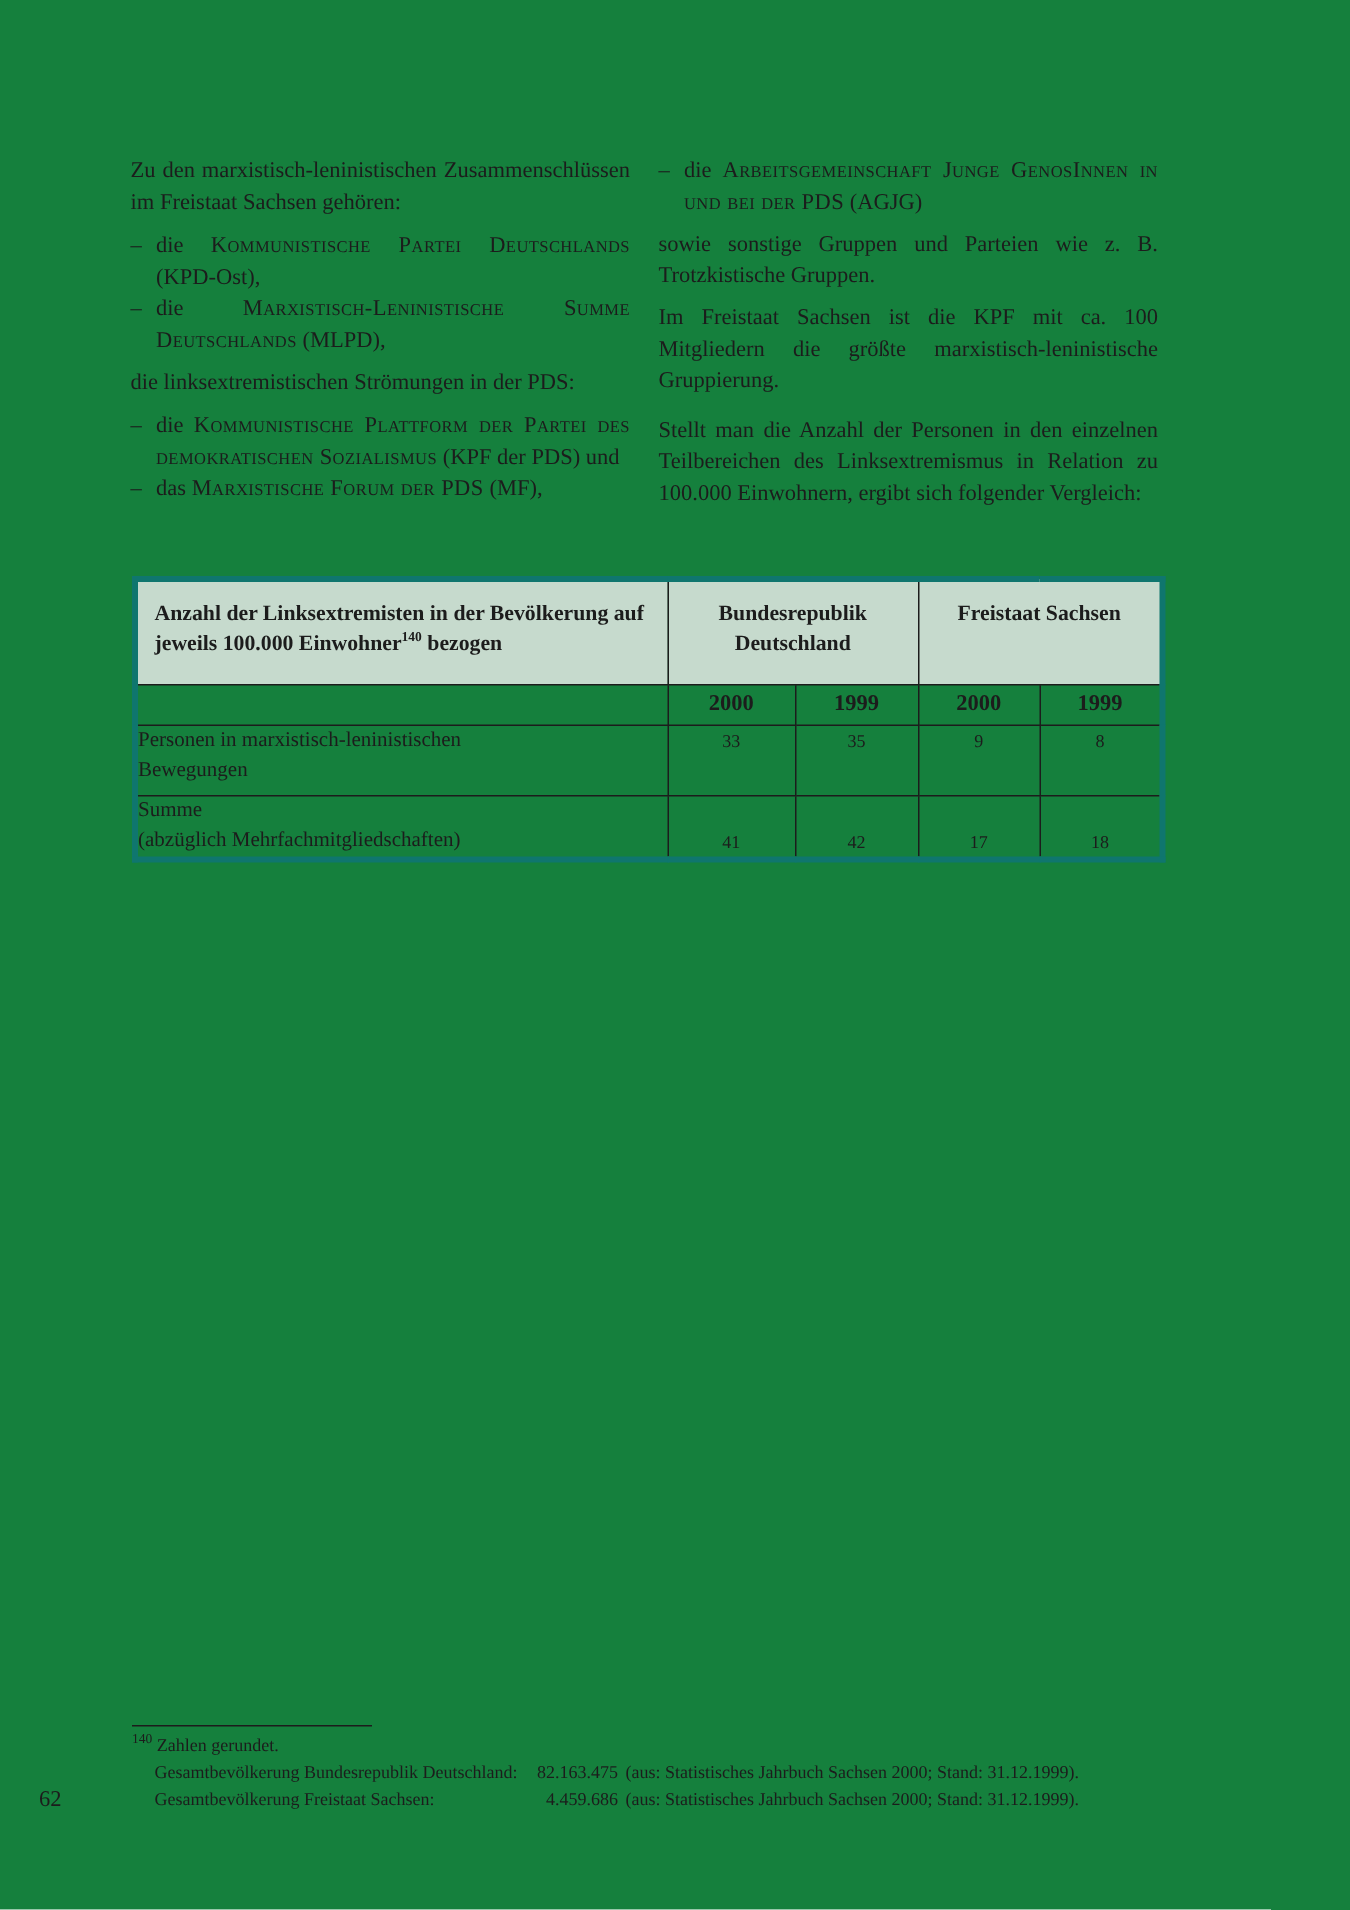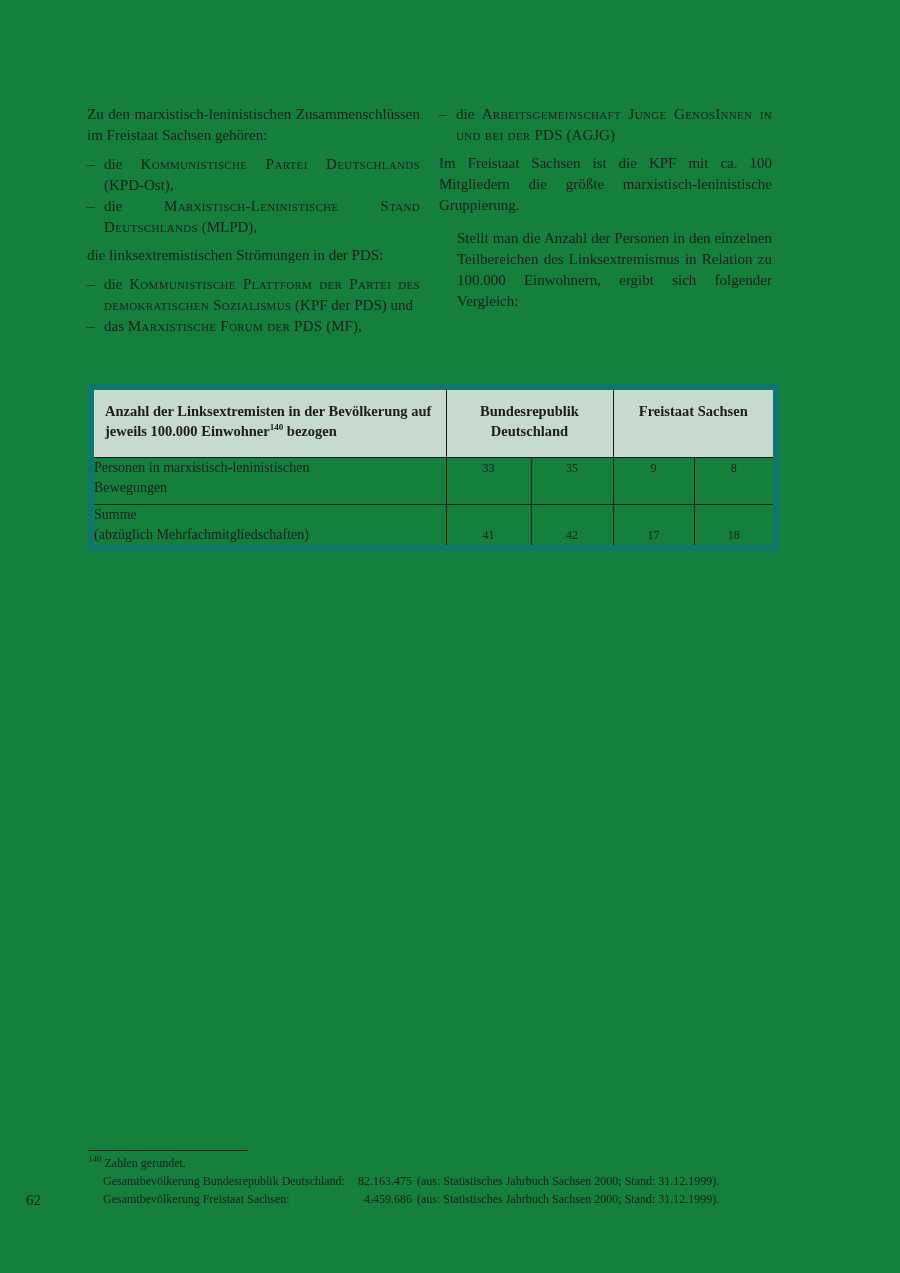--- a/index.html
+++ b/index.html
@@ -19,34 +19,34 @@
     position: absolute;
     left: 87px;
     top: 104px;
     width: 686px;
     display: flex;
     gap: 19px;
   }
   .col { width: 333px; font-size: 15px; line-height: 21px; text-align: justify; }
   .col > :first-child { margin-top: 0 !important; }
   p.para { margin: 0 0 7px 0; }
-  p.para.spacer-top { margin-top: 12px; margin-left: 18px; }
+  p.para.spacer-top { margin-top: 12px; }
   .dashlist { margin: 8px 0 7px 0; }
   .dashitem { display: flex; }
   .dash { flex: 0 0 17px; width: 17px; }
   .dashtext { flex: 1; text-align: justify; }
   .sc { font-variant: small-caps; letter-spacing: 0.3px; }
 
   
   .tablewrap { position: absolute; left: 88px; top: 384px; }
   table.stats {
     border-collapse: collapse;
     table-layout: fixed;
     width: 685px;
-    border: 6px solid #0f766e;
+    border: 4px solid #0f766e;
   }
   table.stats th, table.stats td { border: 1px solid #1c1c1c; padding: 0; }
   tr.greenrow th {
     background: #c6dacd;
     font-size: 14.5px;
     line-height: 20px;
     font-weight: bold;
     vertical-align: top;
     text-align: left;
     padding: 11px 11px 0 11px;
@@ -105,21 +105,21 @@
   <div class="twocol">
     <div class="col">
         <p class="para">Zu den marxistisch-leninistischen Zusammenschlüssen im Freistaat Sachsen gehören:</p>
         <div class="dashlist">
           <div class="dashitem">
             <span class="dash">–</span>
             <div class="dashtext">die <span class="sc">Kommunistische Partei Deutschlands</span> (KPD-Ost),</div>
           </div>
           <div class="dashitem">
             <span class="dash">–</span>
-            <div class="dashtext">die <span class="sc">Marxistisch-Leninistische Stand Deutschlands</span> (MLPD),</div>
+            <div class="dashtext">die <span class="sc">Marxistisch-Leninistische Summe Deutschlands</span> (MLPD),</div>
           </div>
         </div>
         <p class="para">die linksextremistischen Strömungen in der PDS:</p>
         <div class="dashlist">
           <div class="dashitem">
             <span class="dash">–</span>
             <div class="dashtext">die <span class="sc">Kommunistische Plattform der Partei des demokratischen Sozialismus</span> (KPF der PDS) und</div>
           </div>
           <div class="dashitem">
             <span class="dash">–</span>
@@ -127,40 +127,48 @@
           </div>
         </div>
       </div>
     <div class="col">
         <div class="dashlist">
           <div class="dashitem">
             <span class="dash">–</span>
             <div class="dashtext">die <span class="sc">Arbeitsgemeinschaft Junge GenosInnen in und bei der PDS</span> (AGJG)</div>
           </div>
         </div>
+        <p class="para">sowie sonstige Gruppen und Parteien wie z. B. Trotzkistische Gruppen.</p>
         <p class="para">Im Freistaat Sachsen ist die KPF mit ca. 100 Mitgliedern die größte marxistisch-leninistische Gruppierung.</p>
         <p class="para spacer-top">Stellt man die Anzahl der Personen in den einzelnen Teilbereichen des Linksextremismus in Relation zu 100.000 Einwohnern, ergibt sich folgender Vergleich:</p>
       </div>
   </div>
 
   <div class="tablewrap">
     <table class="stats">
       <colgroup>
         <col style="width:355px">
           <col style="width:85px">
           <col style="width:82px">
           <col style="width:81px">
           <col style="width:82px">
       </colgroup>
       <tbody>
         <tr class="greenrow" style="height:70px">
           <th class="thtitle"><span>Anzahl der Linksextremisten in der Bevölkerung auf jeweils 100.000 Einwohner</span><sup>140</sup><span> bezogen</span></th>
           <th class="thgroup" colspan="2">Bundesrepublik Deutschland</th>
           <th class="thgroup" colspan="2">Freistaat Sachsen</th>
         </tr>
+        <tr class="yearrow" style="height:27px">
+          <td></td>
+          <td>2000</td>
+          <td>1999</td>
+          <td>2000</td>
+          <td>1999</td>
+        </tr>
 
         <tr style="height:47px">
           <td class="lbl">
             <div class="ln">Personen in marxistisch-leninistischen</div>
             <div class="ln">Bewegungen</div>
           </td>
           <td class="val">
               <div class="ln">33</div>
               <div class="ln"></div>
             </td>

